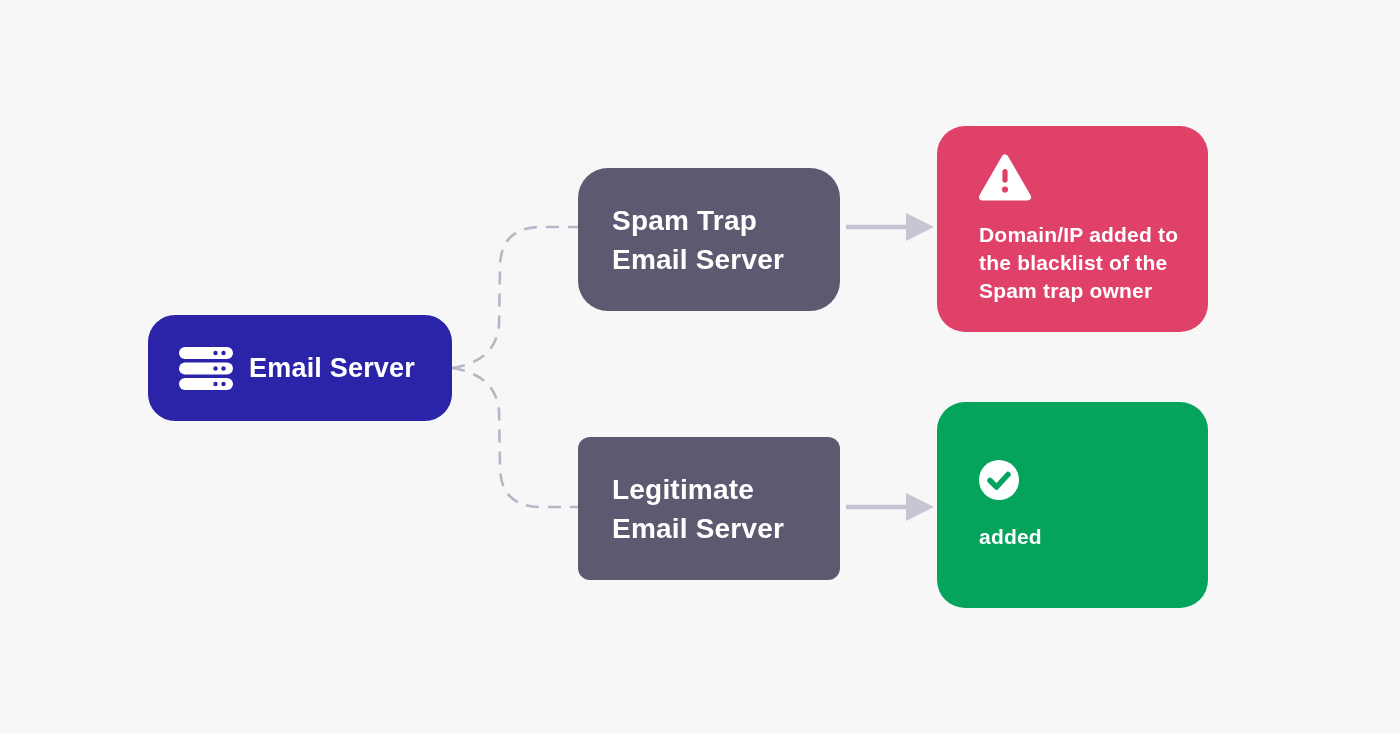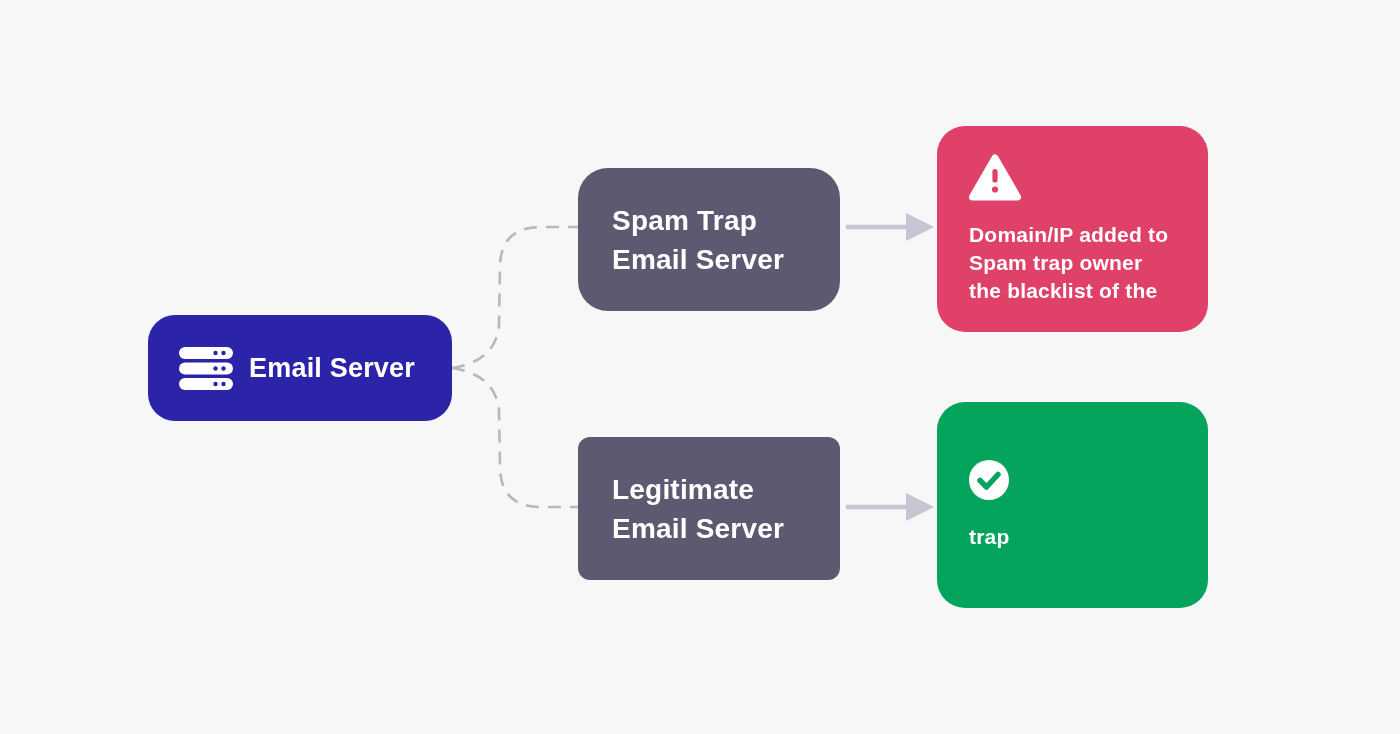--- a/index.html
+++ b/index.html
@@ -68,21 +68,21 @@
   
   .node-outcome {
     left: 937px;
     width: 271px;
     height: 206px;
     border-radius: 28px;
     display: flex;
     flex-direction: column;
     justify-content: center;
     align-items: flex-start;
-    padding-left: 32px;
+    padding-left: 42px;
     padding-right: 20px;
   }
   .node-blacklist {
     top: 126px;
     background: #df4169;
   }
   .node-inbox {
     top: 402px;
     background: #04a45d;
   }
@@ -149,27 +149,27 @@
 
   <div class="node node-outcome node-blacklist">
     <span class="icon-wrap">
       <svg width="52" height="48" viewBox="0 0 52 48">
         <path d="M26 5 L48.5 44 L3.5 44 Z" fill="#ffffff" stroke="#ffffff" stroke-width="7" stroke-linejoin="round"></path>
         <rect x="23.4" y="16" width="5.2" height="13.5" rx="2.6" fill="#df4169"></rect>
         <circle cx="26" cy="36.5" r="3.1" fill="#df4169"></circle>
       </svg>
     </span>
     <div class="line">Domain/IP added to</div>
+    <div class="line">the blacklist of the</div>
     <div class="line">Spam trap owner</div>
-    <div class="line">the blacklist of the</div>
   </div>
 
   <div class="node node-outcome node-inbox">
     <span class="icon-wrap">
       <svg width="40" height="40" viewBox="0 0 40 40">
         <circle cx="20" cy="20" r="20" fill="#ffffff"></circle>
         <path d="M11 20.5 L17.5 27 L29 14.5" fill="none" stroke="#04a45d" stroke-width="5.5" stroke-linecap="round" stroke-linejoin="round"></path>
       </svg>
     </span>
-    <div class="line">trap</div>
+    <div class="line">added</div>
   </div>
 
 </div>
 
 </body></html>

